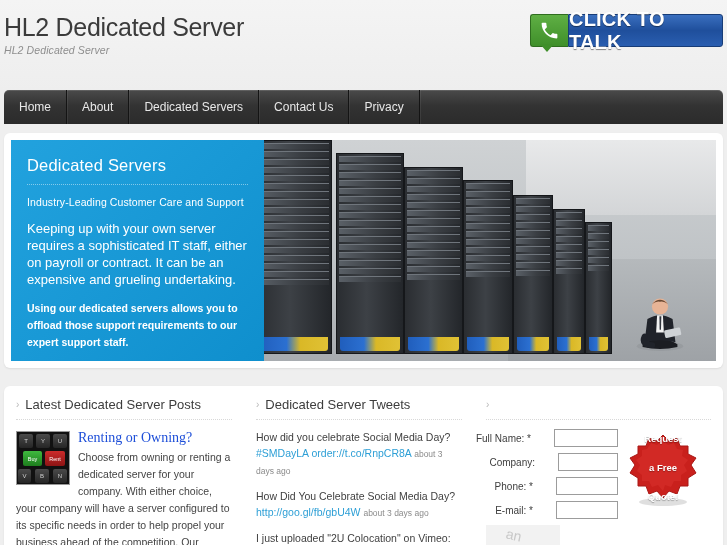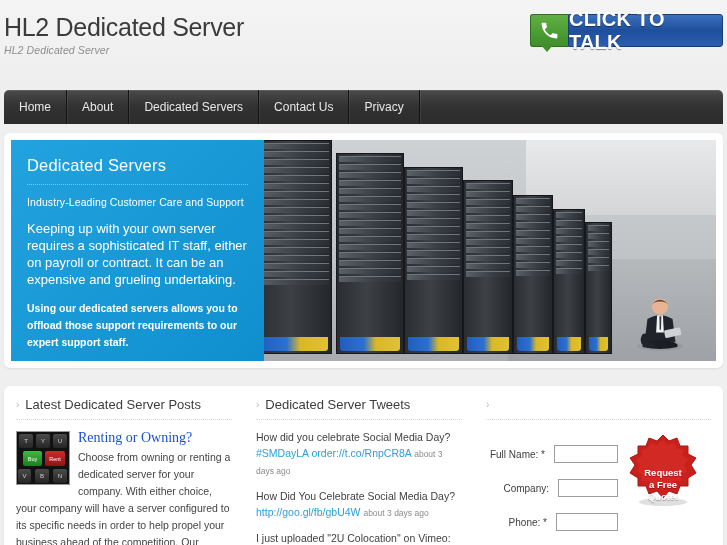--- a/index.html
+++ b/index.html
@@ -265,22 +265,21 @@
   .tweet .ago { color: #8b8b8b; font-size: 8.5px; }
 
   
   .form-area { display: flex; gap: 8px; }
   .form-fields { width: 132px; }
   .form-row {
     display: flex;
     align-items: center;
     justify-content: flex-end;
     margin-bottom: 6px;
-    gap: 9px;
-    margin-top: 16px;
+    gap: 23px;
   }
   .form-label {
     font-size: 10px;
     color: #3d3d3d;
     white-space: nowrap;
   }
   .req { color: #3d3d3d; }
   .form-row input {
     height: 18px;
     border: 1px solid #9c9c9c;
@@ -310,21 +309,21 @@
     width: 74px; height: 74px;
     margin-top: 4px;
     position: relative;
     flex-shrink: 0;
   }
   .badge svg { display: block; }
   .badge-text {
     position: absolute;
     top: 0; left: 0; right: 0; bottom: 0;
     display: flex; flex-direction: column;
-    align-items: center; justify-content: flex-end;
+    align-items: center; justify-content: space-between;
     color: #ffffff;
     font-size: 9.5px;
     font-weight: bold;
     line-height: 12px;
     text-align: center;
     text-shadow: 0 1px 1px rgba(0,0,0,.3);
     padding-bottom: 4px;
     pointer-events: none;
   }
 </style>

